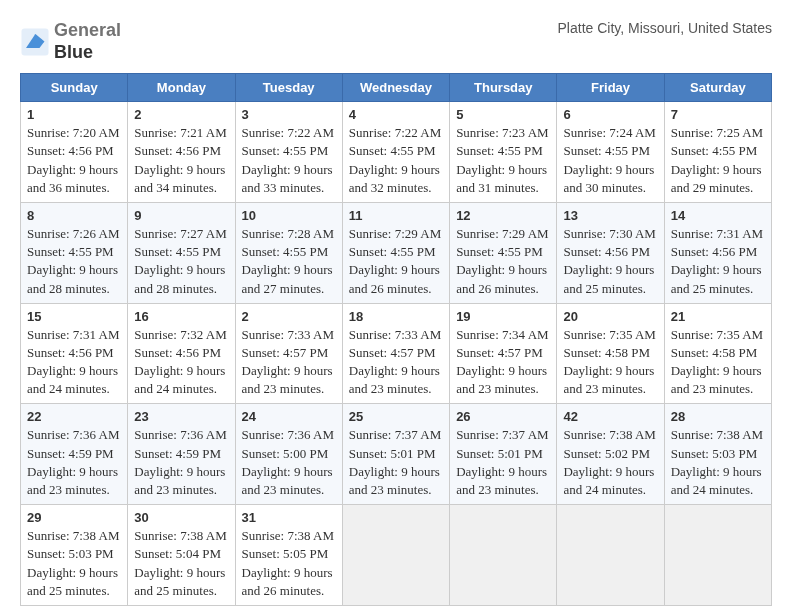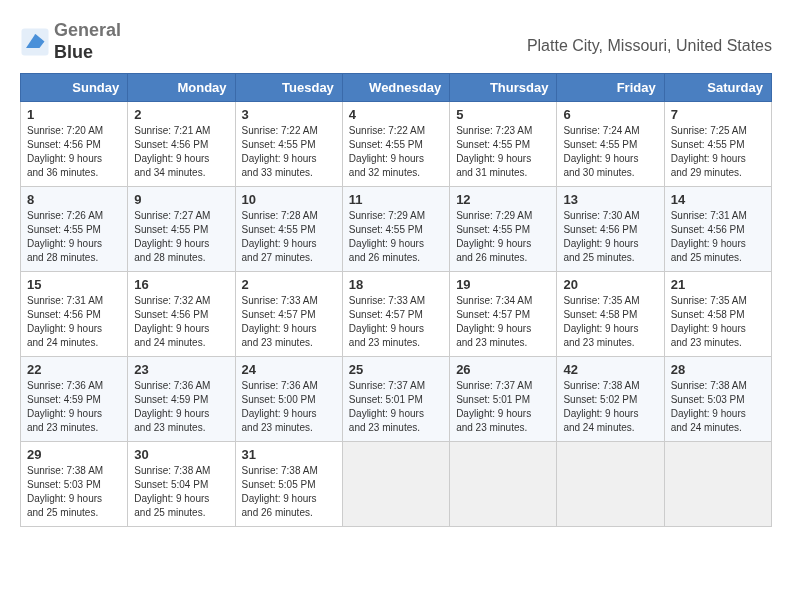--- a/index.html
+++ b/index.html
@@ -36,32 +36,31 @@
     }
     .title-area {
       text-align: right;
     }
     .main-title {
       font-size: 32px;
       font-weight: bold;
       color: #333;
     }
     .subtitle {
-      font-size: 16px;
+      font-size: 14px;
       color: #555;
-      margin-top: 17px;
     }
     .calendar {
       width: 100%;
       border-collapse: collapse;
     }
     .calendar th {
       background-color: #4a7fc1;
       color: white;
-      text-align: right;
+      text-align: center;
       padding: 6px 8px;
       font-size: 13px;
       border: 1px solid #3a6aaa;
     }
     .calendar td {
       border: 1px solid #ccc;
       vertical-align: top;
       padding: 5px 6px;
       width: calc(100% / 7);
       font-size: 10px;
@@ -75,23 +74,24 @@
     .cell-empty {
       background: #f0f0f0 !important;
     }
     .day-number {
       font-size: 13px;
       font-weight: bold;
       display: block;
       margin-bottom: 2px;
     }
     .cell-content {
-      font-size: 10px;
+      font-size: 13px;
       line-height: 1.4;
       color: #333;
+      font-family: Liberation Serif, serif;
     }
   </style>
 </head>
 <body>
 
 <div class="header-area">
   <div class="logo">
     <svg class="logo-icon" viewBox="0 0 40 40">
       <rect x="2" y="2" width="36" height="36" rx="4" fill="#4a90d9" opacity="0.15"></rect>
       <path d="M8 28 L20 10 L32 20 L26 28 Z" fill="#4a90d9"></path>

